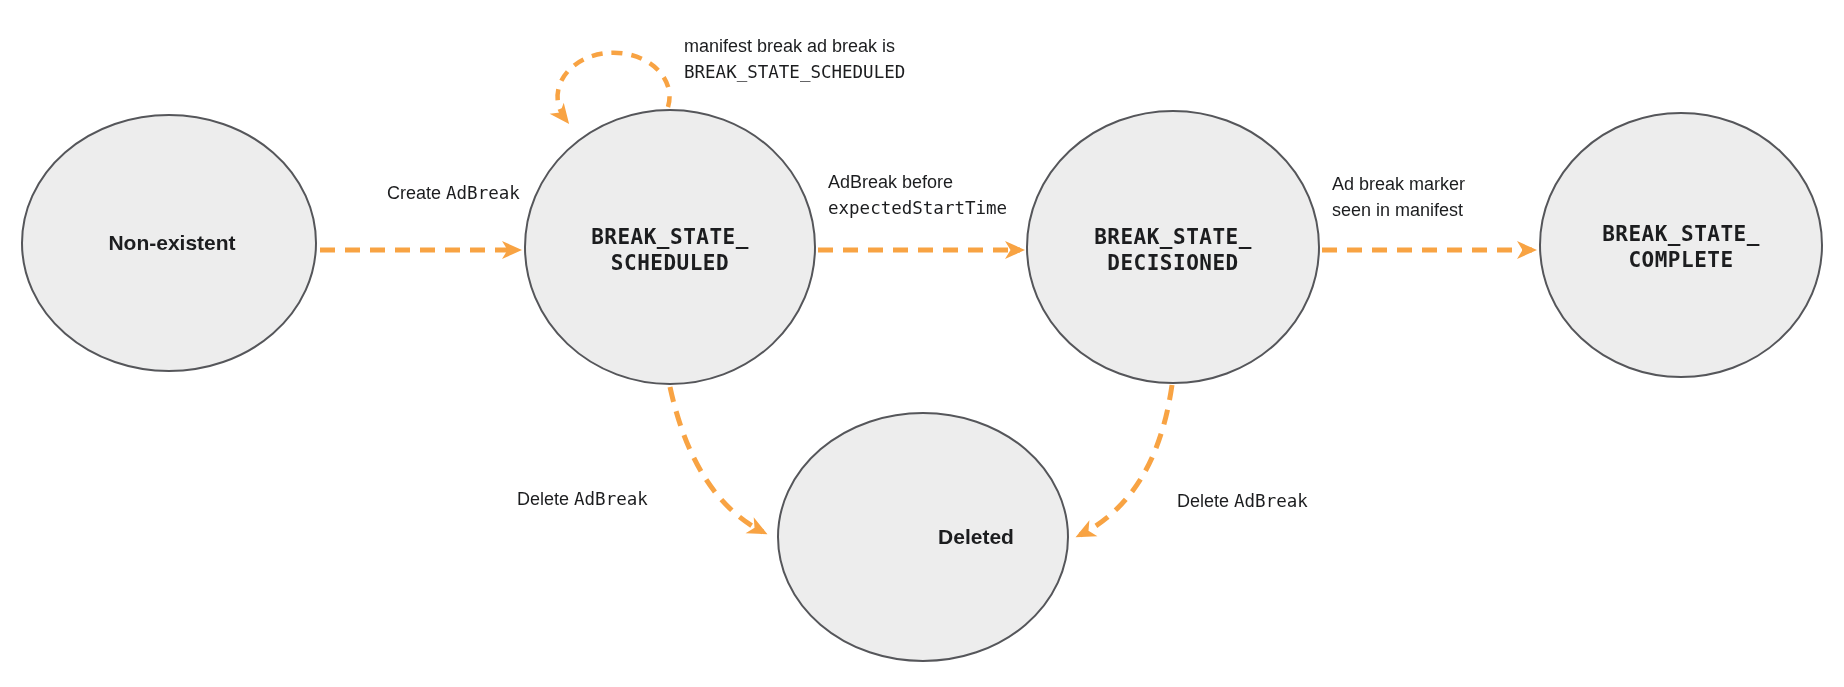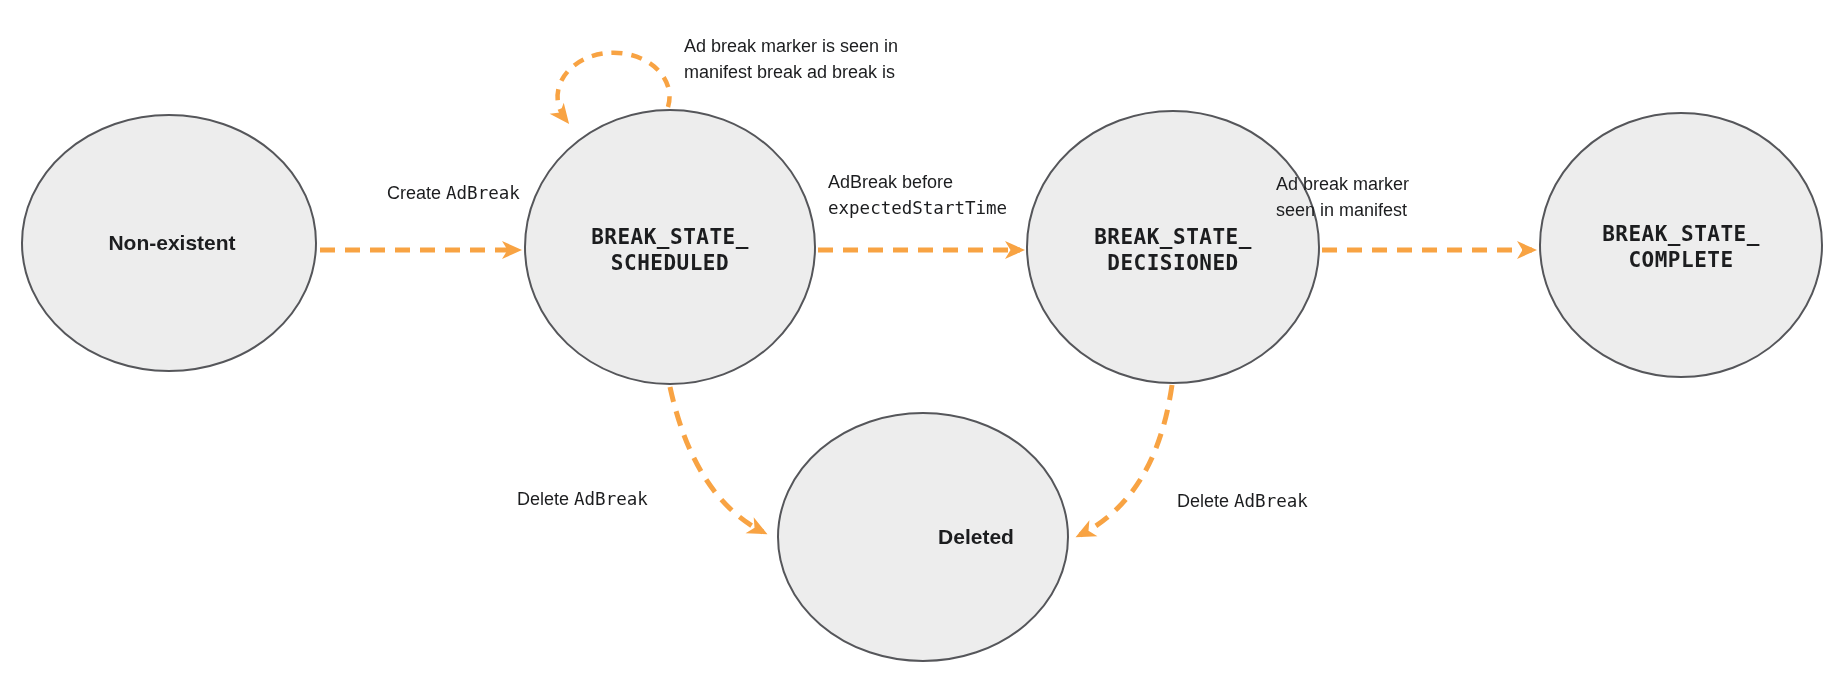--- a/index.html
+++ b/index.html
@@ -86,30 +86,30 @@
   </div>
 
   <div class="label state-label" style="left:976px; top:537px;">Deleted</div>
 
   <div class="label edge-label" style="left:343px; top:180px;margin-left:44px;">
     <span>Create</span>
     <span class="mono">AdBreak</span>
   </div>
 
   <div class="label edge-label" style="left:684px; top:33px;">
-    <div>Ad break marker is seen in</div>
     <div>manifest break ad break is</div>
+    <div class="mono">BREAK_STATE_SCHEDULED</div>
   </div>
 
   <div class="label edge-label" style="left:828px; top:169px;">
     <div>AdBreak before</div>
     <div class="mono">expectedStartTime</div>
   </div>
 
-  <div class="label edge-label" style="left:1276px; top:171px;">
+  <div class="label edge-label" style="left:1332px; top:171px;">
     <div>Ad break marker</div>
     <div>seen in manifest</div>
   </div>
 
   <div class="label edge-label" style="left:517px; top:486px;">
     <span>Delete</span>
     <span class="mono">AdBreak</span>
   </div>
 
   <div class="label edge-label" style="left:1177px; top:488px;">

